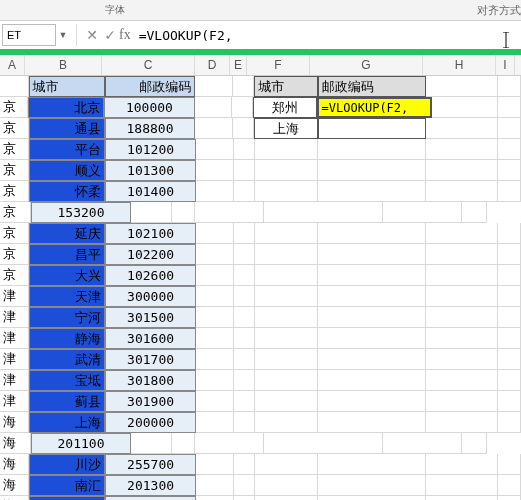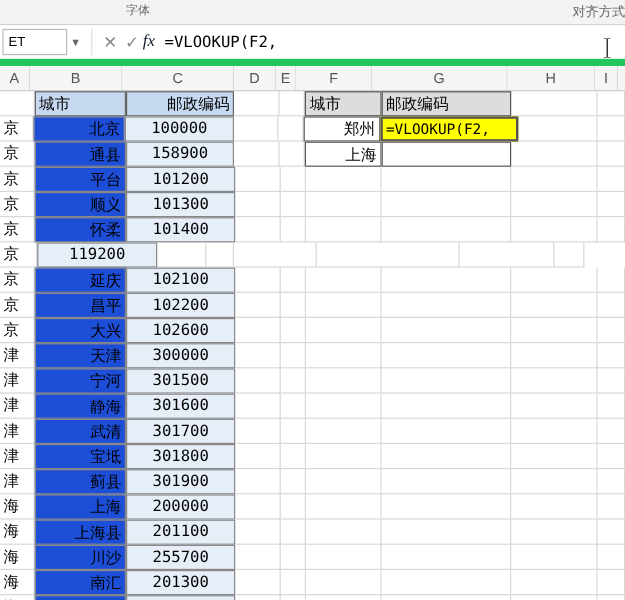--- a/index.html
+++ b/index.html
@@ -5,35 +5,35 @@
 html,body{margin:0;padding:0;font-family:"Microsoft YaHei",SimSun,Arial,sans-serif;font-size:12px;background:#fff;color:#000;overflow:hidden}
 .wrap{width:521px;height:500px;background:#f3f3f3;position:relative}
 .ribbon-labels{display:flex;height:20px;background:#f3f3f3;border-bottom:1px solid #d0d0d0}
 .rl-left{width:230px;text-align:center;font-size:10px;color:#666;line-height:20px}
 .rl-right{flex:1;text-align:right;font-size:11px;color:#666;line-height:20px}
 .fbar{display:flex;align-items:center;height:28px;background:#fff;border-bottom:6px solid #22c55e}
 .namebox{width:44px;height:20px;border:1px solid #bbb;margin-left:2px;background:#fff;font-size:11px;padding:0 4px;line-height:20px}
 .dd{width:14px;text-align:center;color:#666;font-size:9px}
 .sep{width:1px;height:22px;background:#ddd;margin:0 6px}
 .fx-btn{width:18px;text-align:center;color:#888;font-size:14px}
-.fx-label{font-style:italic;font-family:"Times New Roman",serif;font-size:14px;color:#0f172a;margin-right:6px}
+.fx-label{font-family:"Times New Roman",serif;font-size:14px;color:#737373;margin-right:6px}
 .formula-input{flex:1;height:20px;border:none;outline:none;font-size:13px;font-family:Consolas,monospace;padding-left:2px}
 .cursor-caret{position:absolute;right:12px;top:32px;width:6px;height:16px;pointer-events:none}
 .grid-area{position:relative;background:#fff;height:452px;overflow:hidden}
 .colhdr{display:flex;height:20px;background:#f5f5f5;border-bottom:1px solid #ccc}
 .ch{border-right:1px solid #ddd;text-align:center;font-size:12px;color:#555;line-height:20px;background:#f5f5f5}
 .body{position:relative}
 .row{display:flex;height:21px}
 .cell{border-right:1px solid #d8d8d8;border-bottom:1px solid #d8d8d8;padding:0 3px;font-size:13px;line-height:20px;overflow:hidden;white-space:nowrap;font-family:SimSun,"Microsoft YaHei",Arial}
 .hdr-cell{background:#c6d9f0;border:1px solid #666;font-weight:400;text-align:left}
 .hdr-cell.rgt{text-align:right}
 .bdata{background:#1d4ed8;border:1px solid #888;text-align:right}
 .bnum{background:#e6eef8;border:1px solid #888;text-align:center;font-family:Consolas,monospace}
 .f-hdr{background:#ddd;border:1px solid #555;text-align:left}
-.f-cell{background:#fff;border:1px solid #555;text-align:right}
+.f-cell{background:#fff;border:1px solid #555;text-align:center}
 .editing{background:#ffff00;border:2px solid #555;font-family:Consolas,monospace;font-size:12px;color:#000;text-align:left;line-height:18px}
 .cA{width:24px}.cB{width:76px}.cC{width:92px}.cD{width:34px}.cE{width:16px}.cF{width:62px}.cG{width:112px}.cH{width:72px}.cI{width:18px}
 </style>
 </head>
 <body>
 <div class="wrap">
 
 <div class="ribbon-labels">
   <div class="rl-left">字体</div>
   <div class="rl-right">对齐方式</div>
@@ -84,21 +84,21 @@
           <div class="cell cD"></div>
           <div class="cell cE"></div>
           <div class="cell cF f-cell">郑州</div>
           <div class="cell cG editing" style="width: 118px;">=VLOOKUP(F2,</div>
           <div class="cell cH" style="width: 66px;"></div>
           <div class="cell cI"></div>
         </div>
         <div class="row">
           <div class="cell cA">京</div>
           <div class="cell cB bdata">通县</div>
-          <div class="cell cC bnum">158900</div>
+          <div class="cell cC bnum">188800</div>
           <div class="cell cD"></div>
           <div class="cell cE"></div>
           <div class="cell cF f-cell">上海</div>
           <div class="cell cG f-cell"></div>
           <div class="cell cH"></div>
           <div class="cell cI"></div>
         </div>
         <div class="row">
           <div class="cell cA">京</div>
           <div class="cell cB bdata">平台</div>
@@ -127,21 +127,21 @@
           <div class="cell cC bnum">101400</div>
           <div class="cell cD"></div>
           <div class="cell cE"></div>
           <div class="cell cF"></div>
           <div class="cell cG"></div>
           <div class="cell cH"></div>
           <div class="cell cI"></div>
         </div>
         <div class="row">
           <div class="cell cA">京</div>
-          <div class="cell cC bnum">119200</div>
+          <div class="cell cC bnum">153200</div>
           <div class="cell cD"></div>
           <div class="cell cE"></div>
           <div class="cell cF"></div>
           <div class="cell cG"></div>
           <div class="cell cH"></div>
           <div class="cell cI"></div>
         </div>
         <div class="row">
           <div class="cell cA">京</div>
           <div class="cell cB bdata">延庆</div>
@@ -247,21 +247,20 @@
           <div class="cell cC bnum">200000</div>
           <div class="cell cD"></div>
           <div class="cell cE"></div>
           <div class="cell cF"></div>
           <div class="cell cG"></div>
           <div class="cell cH"></div>
           <div class="cell cI"></div>
         </div>
         <div class="row">
           <div class="cell cA">海</div>
-          <div class="cell cB bdata">上海县</div>
           <div class="cell cC bnum">201100</div>
           <div class="cell cD"></div>
           <div class="cell cE"></div>
           <div class="cell cF"></div>
           <div class="cell cG"></div>
           <div class="cell cH"></div>
           <div class="cell cI"></div>
         </div>
         <div class="row">
           <div class="cell cA">海</div>

